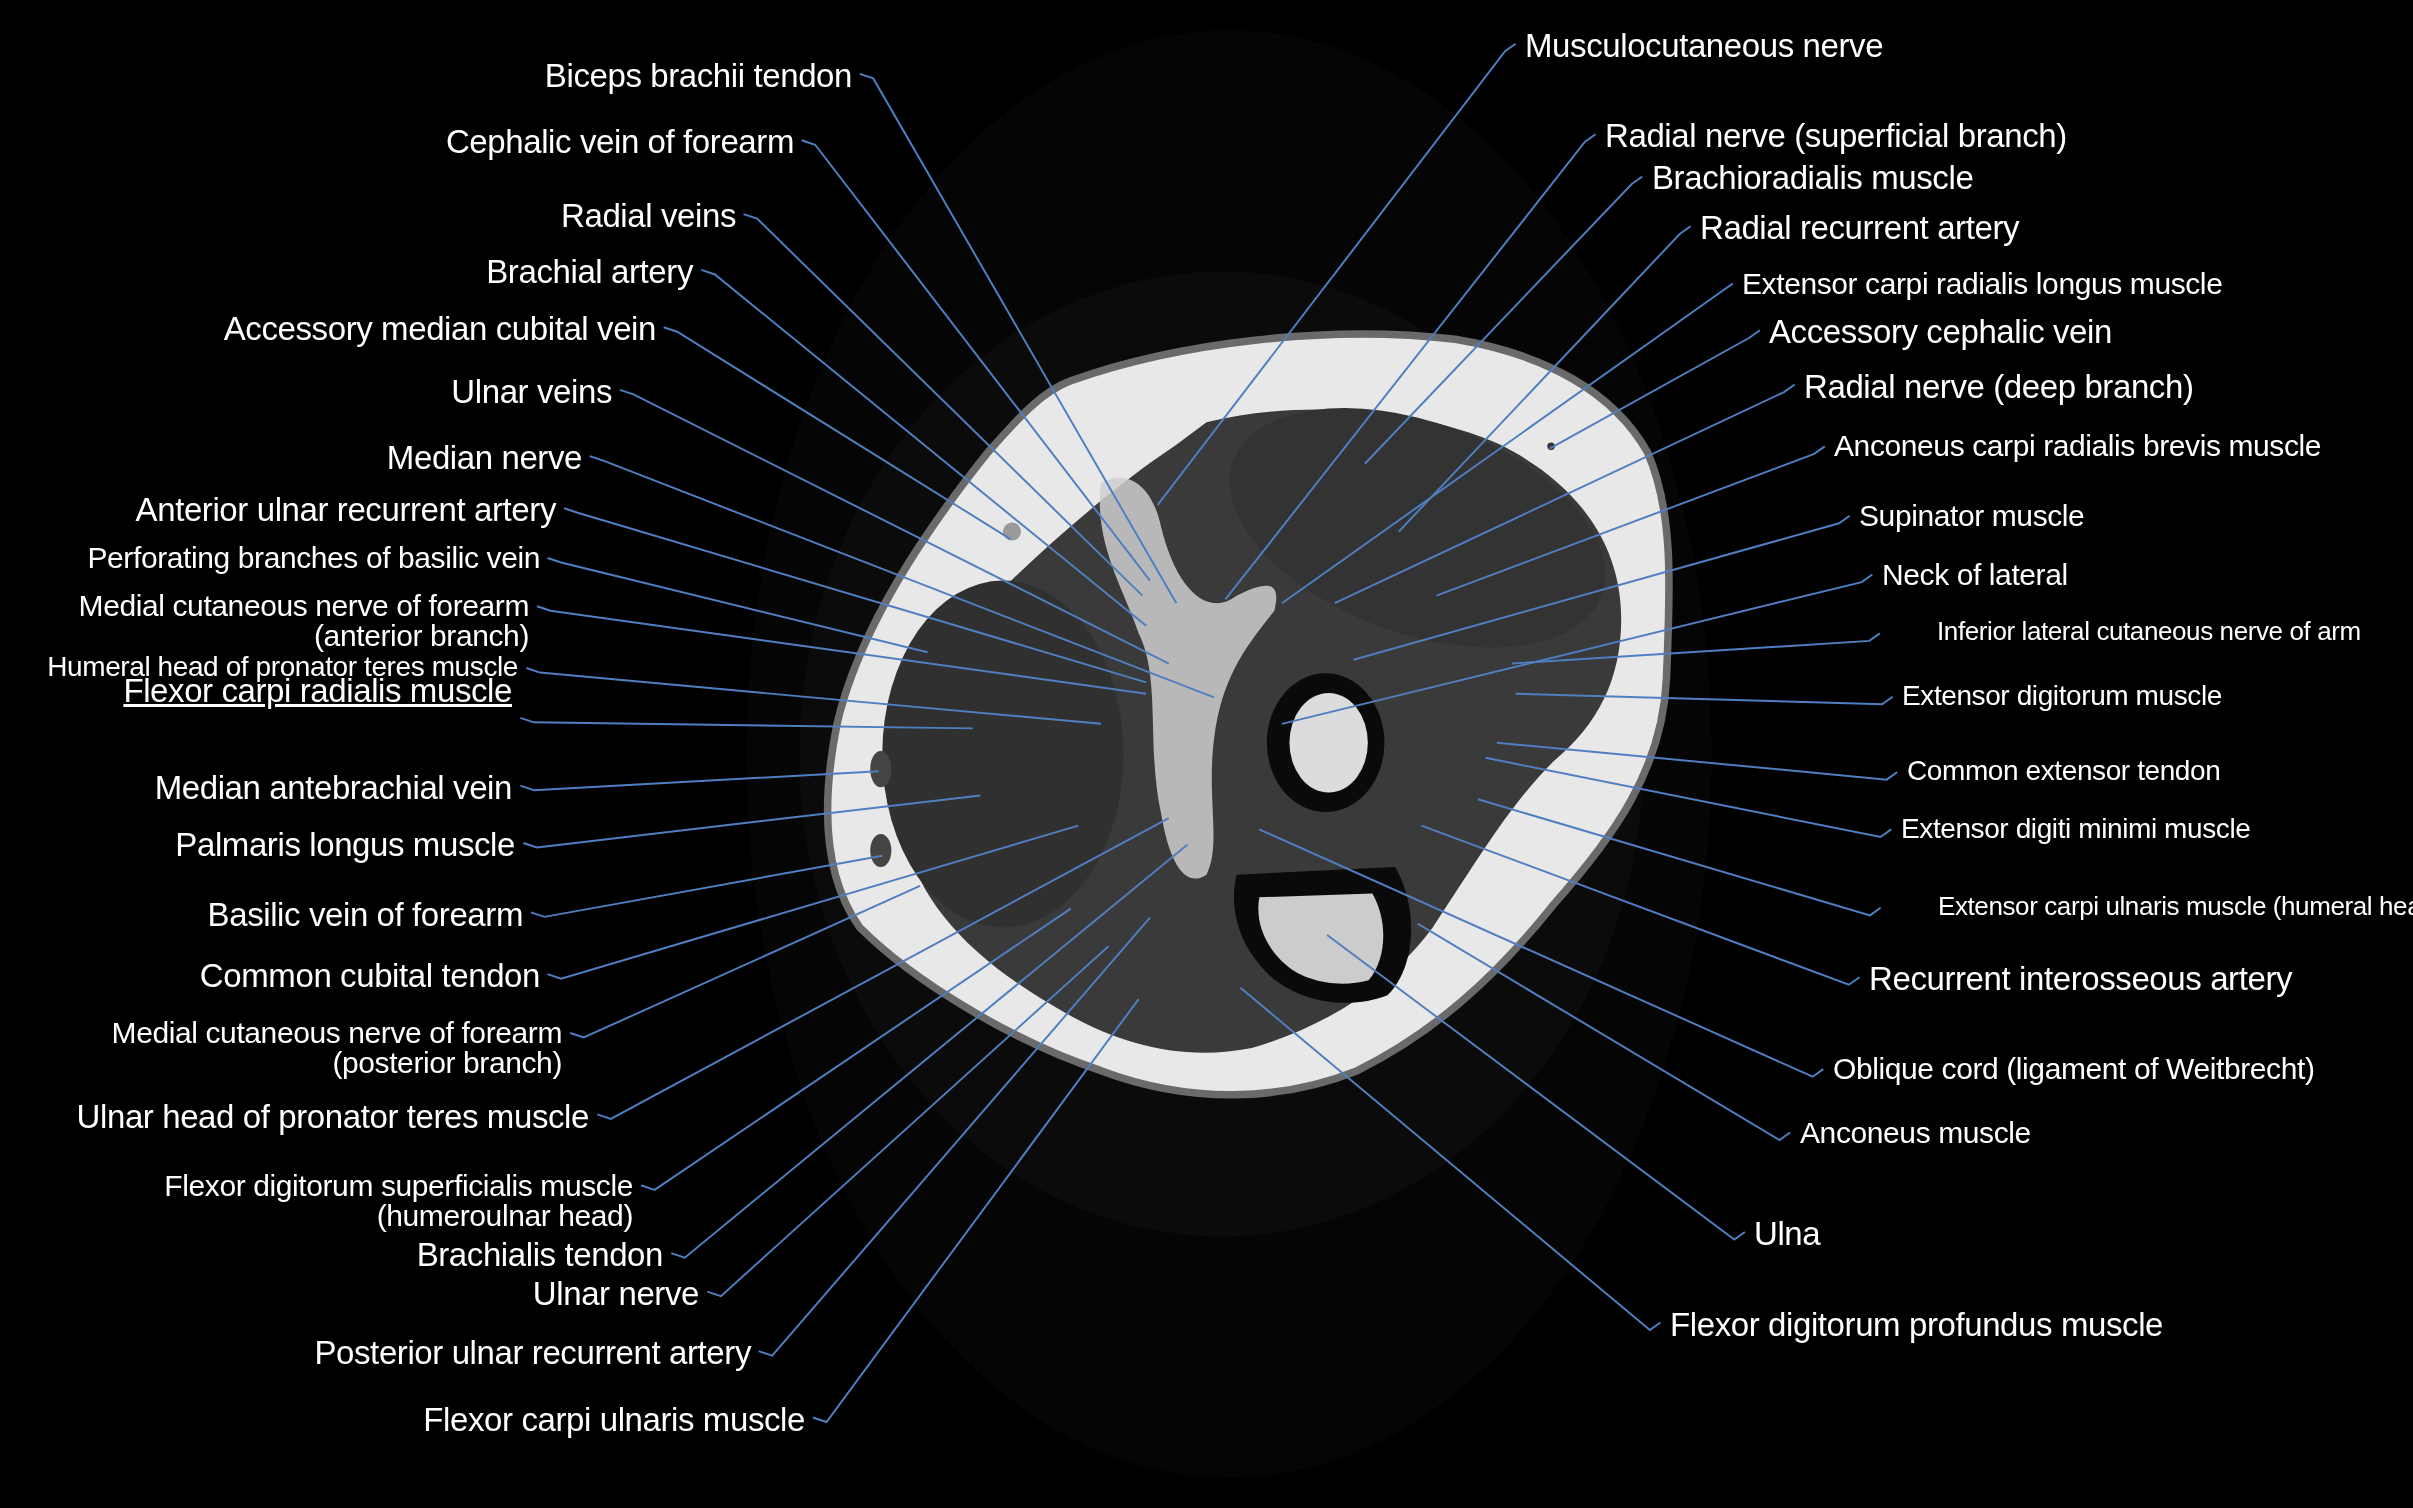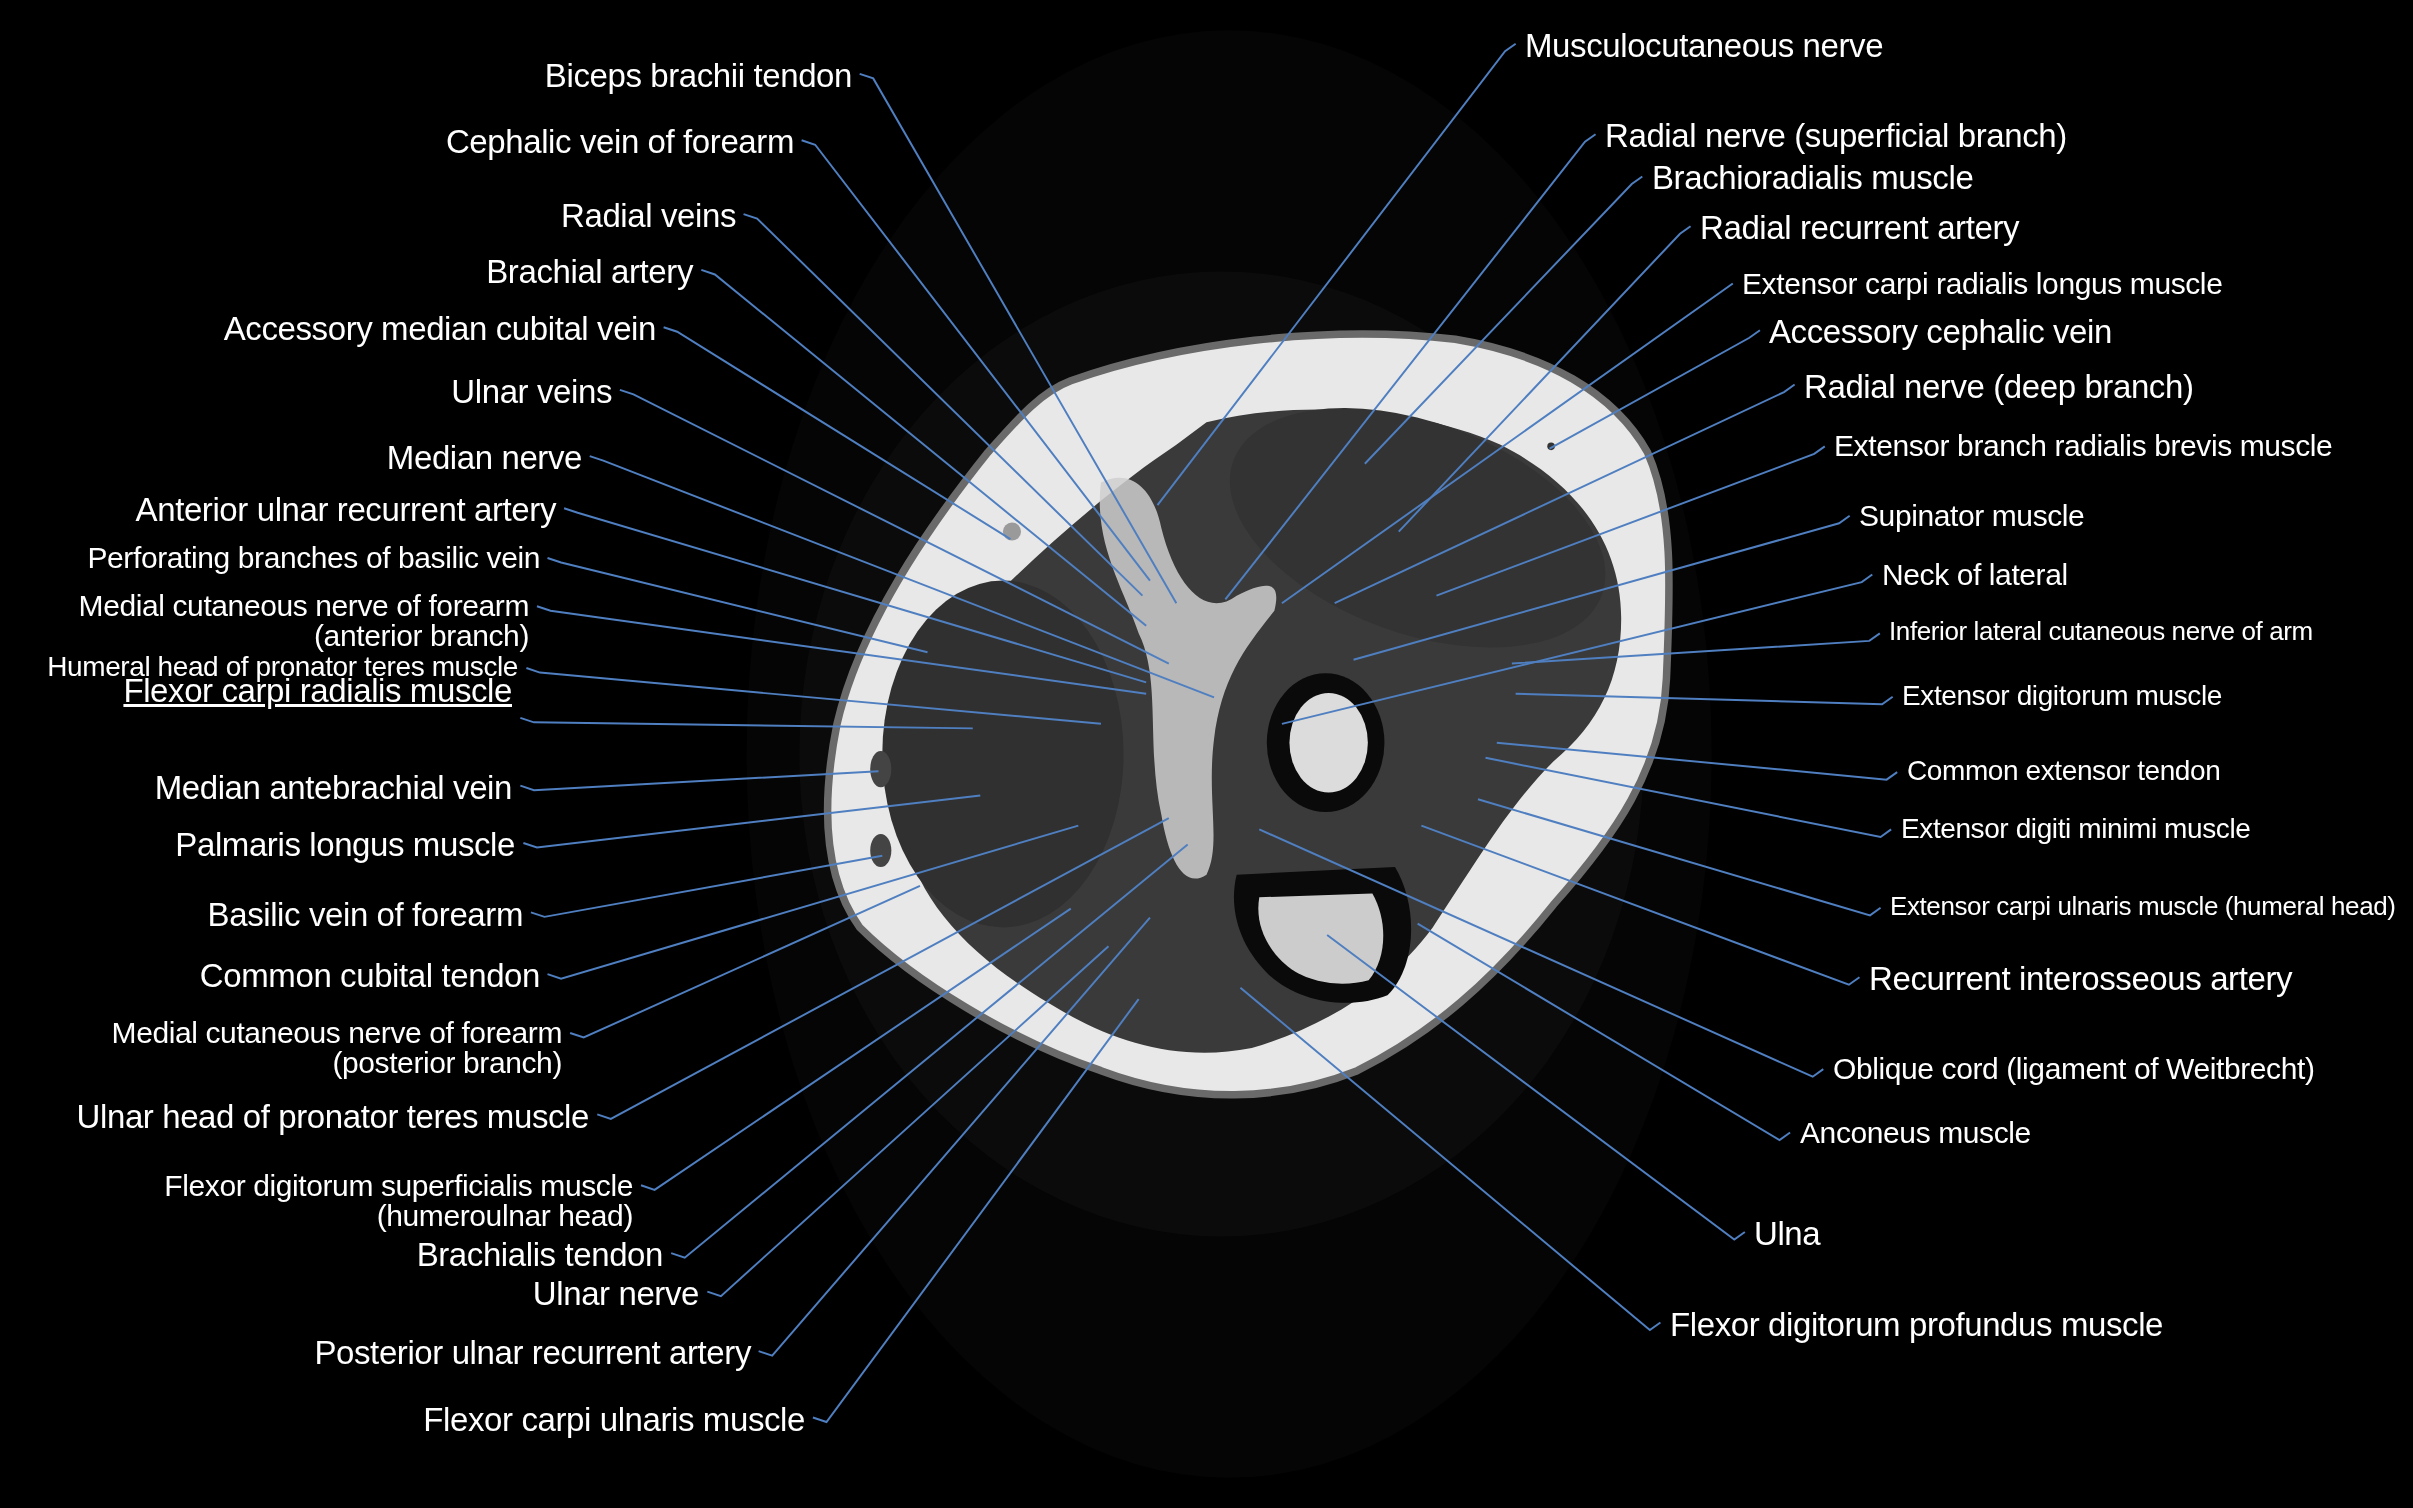--- a/index.html
+++ b/index.html
@@ -6,21 +6,21 @@
   body { width: 2413px; height: 1508px; position: relative; overflow: hidden; font-family: "Liberation Sans", sans-serif; }
   #stage { position: absolute; left: 0; top: 0; width: 2413px; height: 1056px; }
   svg#figure { position: absolute; left: 0; top: 0; }
   .label { position: absolute; color: #ffffff; white-space: nowrap; line-height: 1.0; letter-spacing: -0.4px; }
   .label.left { text-align: right; }
   .label.right { text-align: left; }
   .label .sub { display: block; }
   .sz-l { font-size: 33px; }
   .sz-m { font-size: 30px; }
   .sz-s { font-size: 28px; }
-  .sz-xs { font-size: 26px; }
+  .sz-xs { font-size: 26px; margin-left: 48px; }
 </style>
 </head>
 <body>
 
 <div id="stage">
   <svg id="figure" width="2413" height="1508" viewBox="0 0 3200 2000">
 
     <ellipse cx="1630" cy="1000" rx="640" ry="960" fill="#050505"></ellipse>
     <ellipse cx="1620" cy="1000" rx="560" ry="640" fill="#0b0b0b"></ellipse>
 
@@ -118,21 +118,21 @@
       <div class="label left sz-l" style="right: 1608px; top: 1403px;"><span>Flexor carpi ulnaris muscle</span></div>
     </div>
   <div id="labels-right">
       <div class="label right sz-l" style="left: 1525px; top: 29px;"><span>Musculocutaneous nerve</span></div>
       <div class="label right sz-l" style="left: 1605px; top: 119px;"><span>Radial nerve (superficial branch)</span></div>
       <div class="label right sz-l" style="left: 1652px; top: 161px;"><span>Brachioradialis muscle</span></div>
       <div class="label right sz-l" style="left: 1700px; top: 211px;"><span>Radial recurrent artery</span></div>
       <div class="label right sz-m" style="left: 1742px; top: 269px;"><span>Extensor carpi radialis longus muscle</span></div>
       <div class="label right sz-l" style="left: 1769px; top: 315px;"><span>Accessory cephalic vein</span></div>
       <div class="label right sz-l" style="left: 1804px; top: 370px;"><span>Radial nerve (deep branch)</span></div>
-      <div class="label right sz-m" style="left: 1834px; top: 431px;"><span>Extensor branch radialis brevis muscle</span></div>
+      <div class="label right sz-m" style="left: 1834px; top: 431px;"><span>Anconeus carpi radialis brevis muscle</span></div>
       <div class="label right sz-m" style="left: 1859px; top: 501px;"><span>Supinator muscle</span></div>
       <div class="label right sz-m" style="left: 1882px; top: 560px;"><span>Neck of lateral</span></div>
       <div class="label right sz-xs" style="left: 1889px; top: 618px;"><span>Inferior lateral cutaneous nerve of arm</span></div>
       <div class="label right sz-s" style="left: 1902px; top: 682px;"><span>Extensor digitorum muscle</span></div>
       <div class="label right sz-s" style="left: 1907px; top: 757px;"><span>Common extensor tendon</span></div>
       <div class="label right sz-s" style="left: 1901px; top: 815px;"><span>Extensor digiti minimi muscle</span></div>
       <div class="label right sz-xs" style="left: 1890px; top: 893px;"><span>Extensor carpi ulnaris muscle (humeral head)</span></div>
       <div class="label right sz-l" style="left: 1869px; top: 962px;"><span>Recurrent interosseous artery</span></div>
       <div class="label right sz-m" style="left: 1833px; top: 1054px;"><span>Oblique cord (ligament of Weitbrecht)</span></div>
       <div class="label right sz-m" style="left: 1800px; top: 1118px;"><span>Anconeus muscle</span></div>

